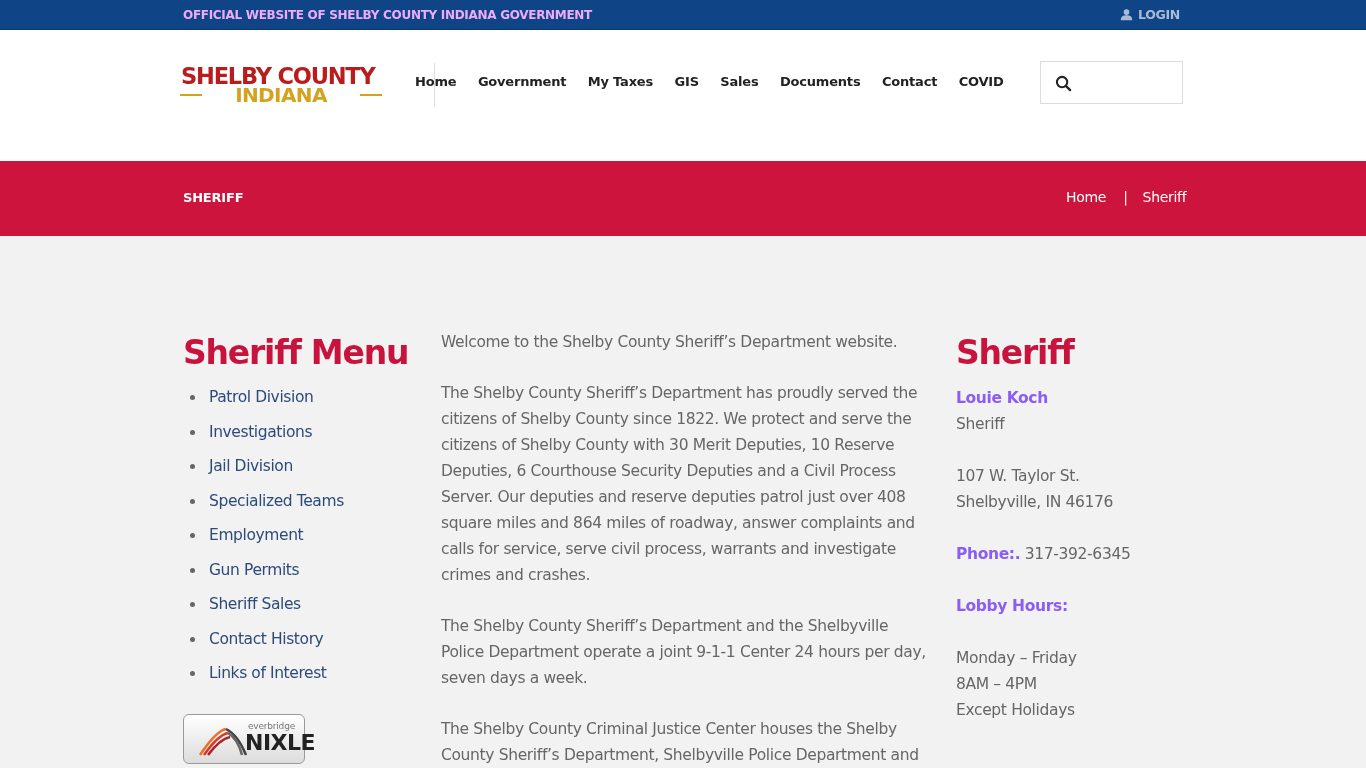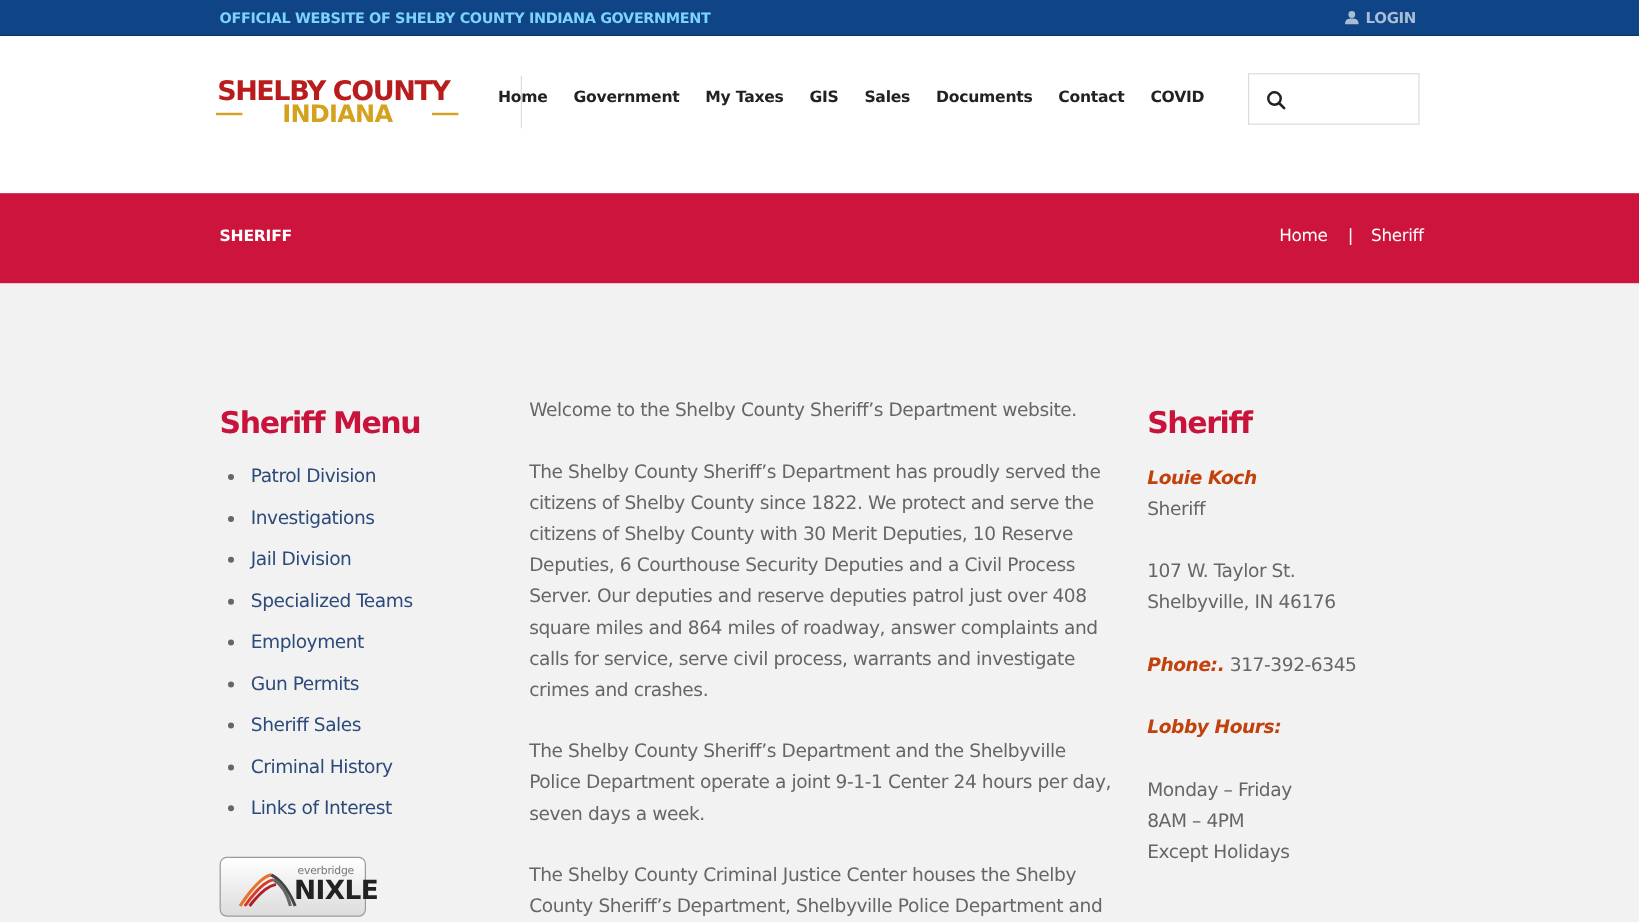--- a/index.html
+++ b/index.html
@@ -1,20 +1,20 @@
 <!DOCTYPE html>
 <html><head>
 <meta charset="utf-8">
 <style>
   * { box-sizing: border-box; margin: 0; padding: 0; }
   html, body { width: 1366px; height: 768px; overflow: hidden; }
   body { background: #f2f2f2; font-family: "DejaVu Sans", sans-serif; position: relative; }
 
   .topbar { position: absolute; left: 0; top: 0; width: 1366px; height: 30px; background: #0f4586; border-bottom: 1px solid #0b3566; }
-  .topbar .official { position: absolute; left: 183px; top: 8px; color: #7dd3fc; font-family: "DejaVu Sans", sans-serif; font-weight: bold; font-size: 12px; letter-spacing: -0.3px; }
+  .topbar .official { position: absolute; left: 183px; top: 8px; color: #f0abfc; font-family: "DejaVu Sans", sans-serif; font-weight: bold; font-size: 12px; letter-spacing: -0.3px; }
   .topbar .login { position: absolute; left: 1120px; top: 7px; color: #a9bcd6; font-weight: bold; font-size: 12.5px; letter-spacing: -0.3px; display: flex; align-items: center; gap: 5px; }
   .topbar .login svg { width: 13px; height: 13px; }
 
   .header { position: absolute; left: 0; top: 30px; width: 1366px; height: 131px; background: #ffffff; }
   .logo { position: absolute; left: 180px; top: 33px; width: 202px; height: 44px; }
   .logo .line1 { position: absolute; left: 1px; top: 0; font-family: "DejaVu Sans", sans-serif; font-weight: bold; font-size: 22.5px; color: #b91c1c; letter-spacing: -1.2px; white-space: nowrap; }
   .logo .line2 { position: absolute; left: 0; top: 22px; width: 202px; height: 20px; display: flex; align-items: center; gap: 30px; }
   .logo .line2 .rule { flex: 1; height: 1.5px; background: #d4a21f; }
   .logo .line2 .word { font-family: "DejaVu Sans", sans-serif; font-weight: bold; font-size: 20px; color: #d4a21f; letter-spacing: -0.6px; padding: 0 3px; line-height: 20px; }
 
@@ -25,37 +25,37 @@
   .search { position: absolute; left: 1040px; top: 31px; width: 143px; height: 43px; border: 1px solid #dcdcdc; background: #fff; }
   .search svg { position: absolute; left: 14px; top: 13px; width: 17px; height: 17px; }
   .search input { position: absolute; left: 40px; top: 8px; width: 95px; height: 26px; border: none; outline: none; background: transparent; font-size: 13px; }
 
   .banner { position: absolute; left: 0; top: 161px; width: 1366px; height: 75px; background: #cc143c; }
   .banner .title { position: absolute; left: 183px; top: 29px; color: #ffffff; font-weight: bold; font-size: 13px; letter-spacing: -0.2px; }
   .banner .crumbs { position: absolute; left: 1066px; top: 28px; color: #ffffff; font-size: 14px; letter-spacing: -0.3px; display: flex; }
   .banner .crumbs .sep { margin: 0 15px 0 17px; }
   .banner .crumbs a { color: #fff; text-decoration: none; }
 
-  h2.side-title { position: absolute; font-family: "DejaVu Sans", sans-serif; font-weight: bold; font-size: 25px; color: #c8143c; letter-spacing: -1.2px; line-height: 40px; }
+  h2.side-title { position: absolute; font-family: "DejaVu Sans", sans-serif; font-weight: bold; font-size: 33px; color: #c8143c; letter-spacing: -1.2px; line-height: 40px; }
 
   .menu { position: absolute; left: 183px; top: 383px; list-style: none; }
   .menu li { position: relative; padding-left: 26px; height: 34.5px; font-size: 15.5px; color: #2c4a7a; letter-spacing: -0.4px; line-height: 28px; }
   .menu li::before { content: ""; position: absolute; left: 7px; top: 12px; width: 5px; height: 5px; border-radius: 50%; background: #666; }
   .menu li a { color: #2c4a7a; text-decoration: none; }
 
   .nixle { position: absolute; left: 183px; top: 714px; width: 122px; height: 50px; border: 1px solid #9a9a9a; border-radius: 6px; background: linear-gradient(#ffffff, #dcdcdc); text-decoration: underline; }
   .nixle .ever { position: absolute; left: 64px; top: 6px; font-size: 9px; color: #777; letter-spacing: -0.2px; }
   .nixle .word { position: absolute; left: 61px; top: 15px; font-weight: bold; font-size: 22px; color: #222; letter-spacing: -0.5px; }
   .nixle svg { position: absolute; left: 14px; top: 10px; width: 50px; height: 32px; }
 
   .content { position: absolute; left: 441px; top: 329px; width: 485px; font-size: 15.5px; color: #666666; line-height: 26px; letter-spacing: -0.35px; }
   .content p { margin-bottom: 25px; }
 
   .info { position: absolute; left: 956px; top: 385px; width: 220px; font-size: 15.5px; color: #666666; line-height: 26px; letter-spacing: -0.35px; }
-  .info b { color: #c2410c; font-style: italic; }
+  .info b { color: #8b5cf6; }
   .info p { margin-bottom: 26px; }
 </style>
 </head>
 <body>
 
 <div class="topbar">
   <div class="official">OFFICIAL WEBSITE OF SHELBY COUNTY INDIANA GOVERNMENT</div>
   <div class="login">
     <svg viewBox="0 0 16 16">
         <circle cx="8" cy="5" r="3.5" fill="#a9bcd6"></circle>
@@ -107,21 +107,21 @@
 
 <h2 class="side-title" style="left:183px; top:333px;">Sheriff Menu</h2>
 <ul class="menu">
   <li><a>Patrol Division</a></li>
   <li><a>Investigations</a></li>
   <li><a>Jail Division</a></li>
   <li><a>Specialized Teams</a></li>
   <li><a>Employment</a></li>
   <li><a>Gun Permits</a></li>
   <li><a>Sheriff Sales</a></li>
-  <li><a>Criminal History</a></li>
+  <li><a>Contact History</a></li>
   <li><a>Links of Interest</a></li>
 </ul>
 
 <div class="nixle">
   <svg viewBox="0 0 50 32">
     <path d="M2 30 Q18 6 28 4" fill="none" stroke="#e8732a" stroke-width="2.5"></path>
     <path d="M6 30 Q20 10 30 8" fill="none" stroke="#d83a2a" stroke-width="2.5"></path>
     <path d="M10 30 Q22 14 32 12" fill="none" stroke="#b0202a" stroke-width="2.5"></path>
     <path d="M28 4 Q40 10 48 30" fill="none" stroke="#444" stroke-width="2.5"></path>
     <path d="M30 8 Q40 14 44 30" fill="none" stroke="#666" stroke-width="2.5"></path>

